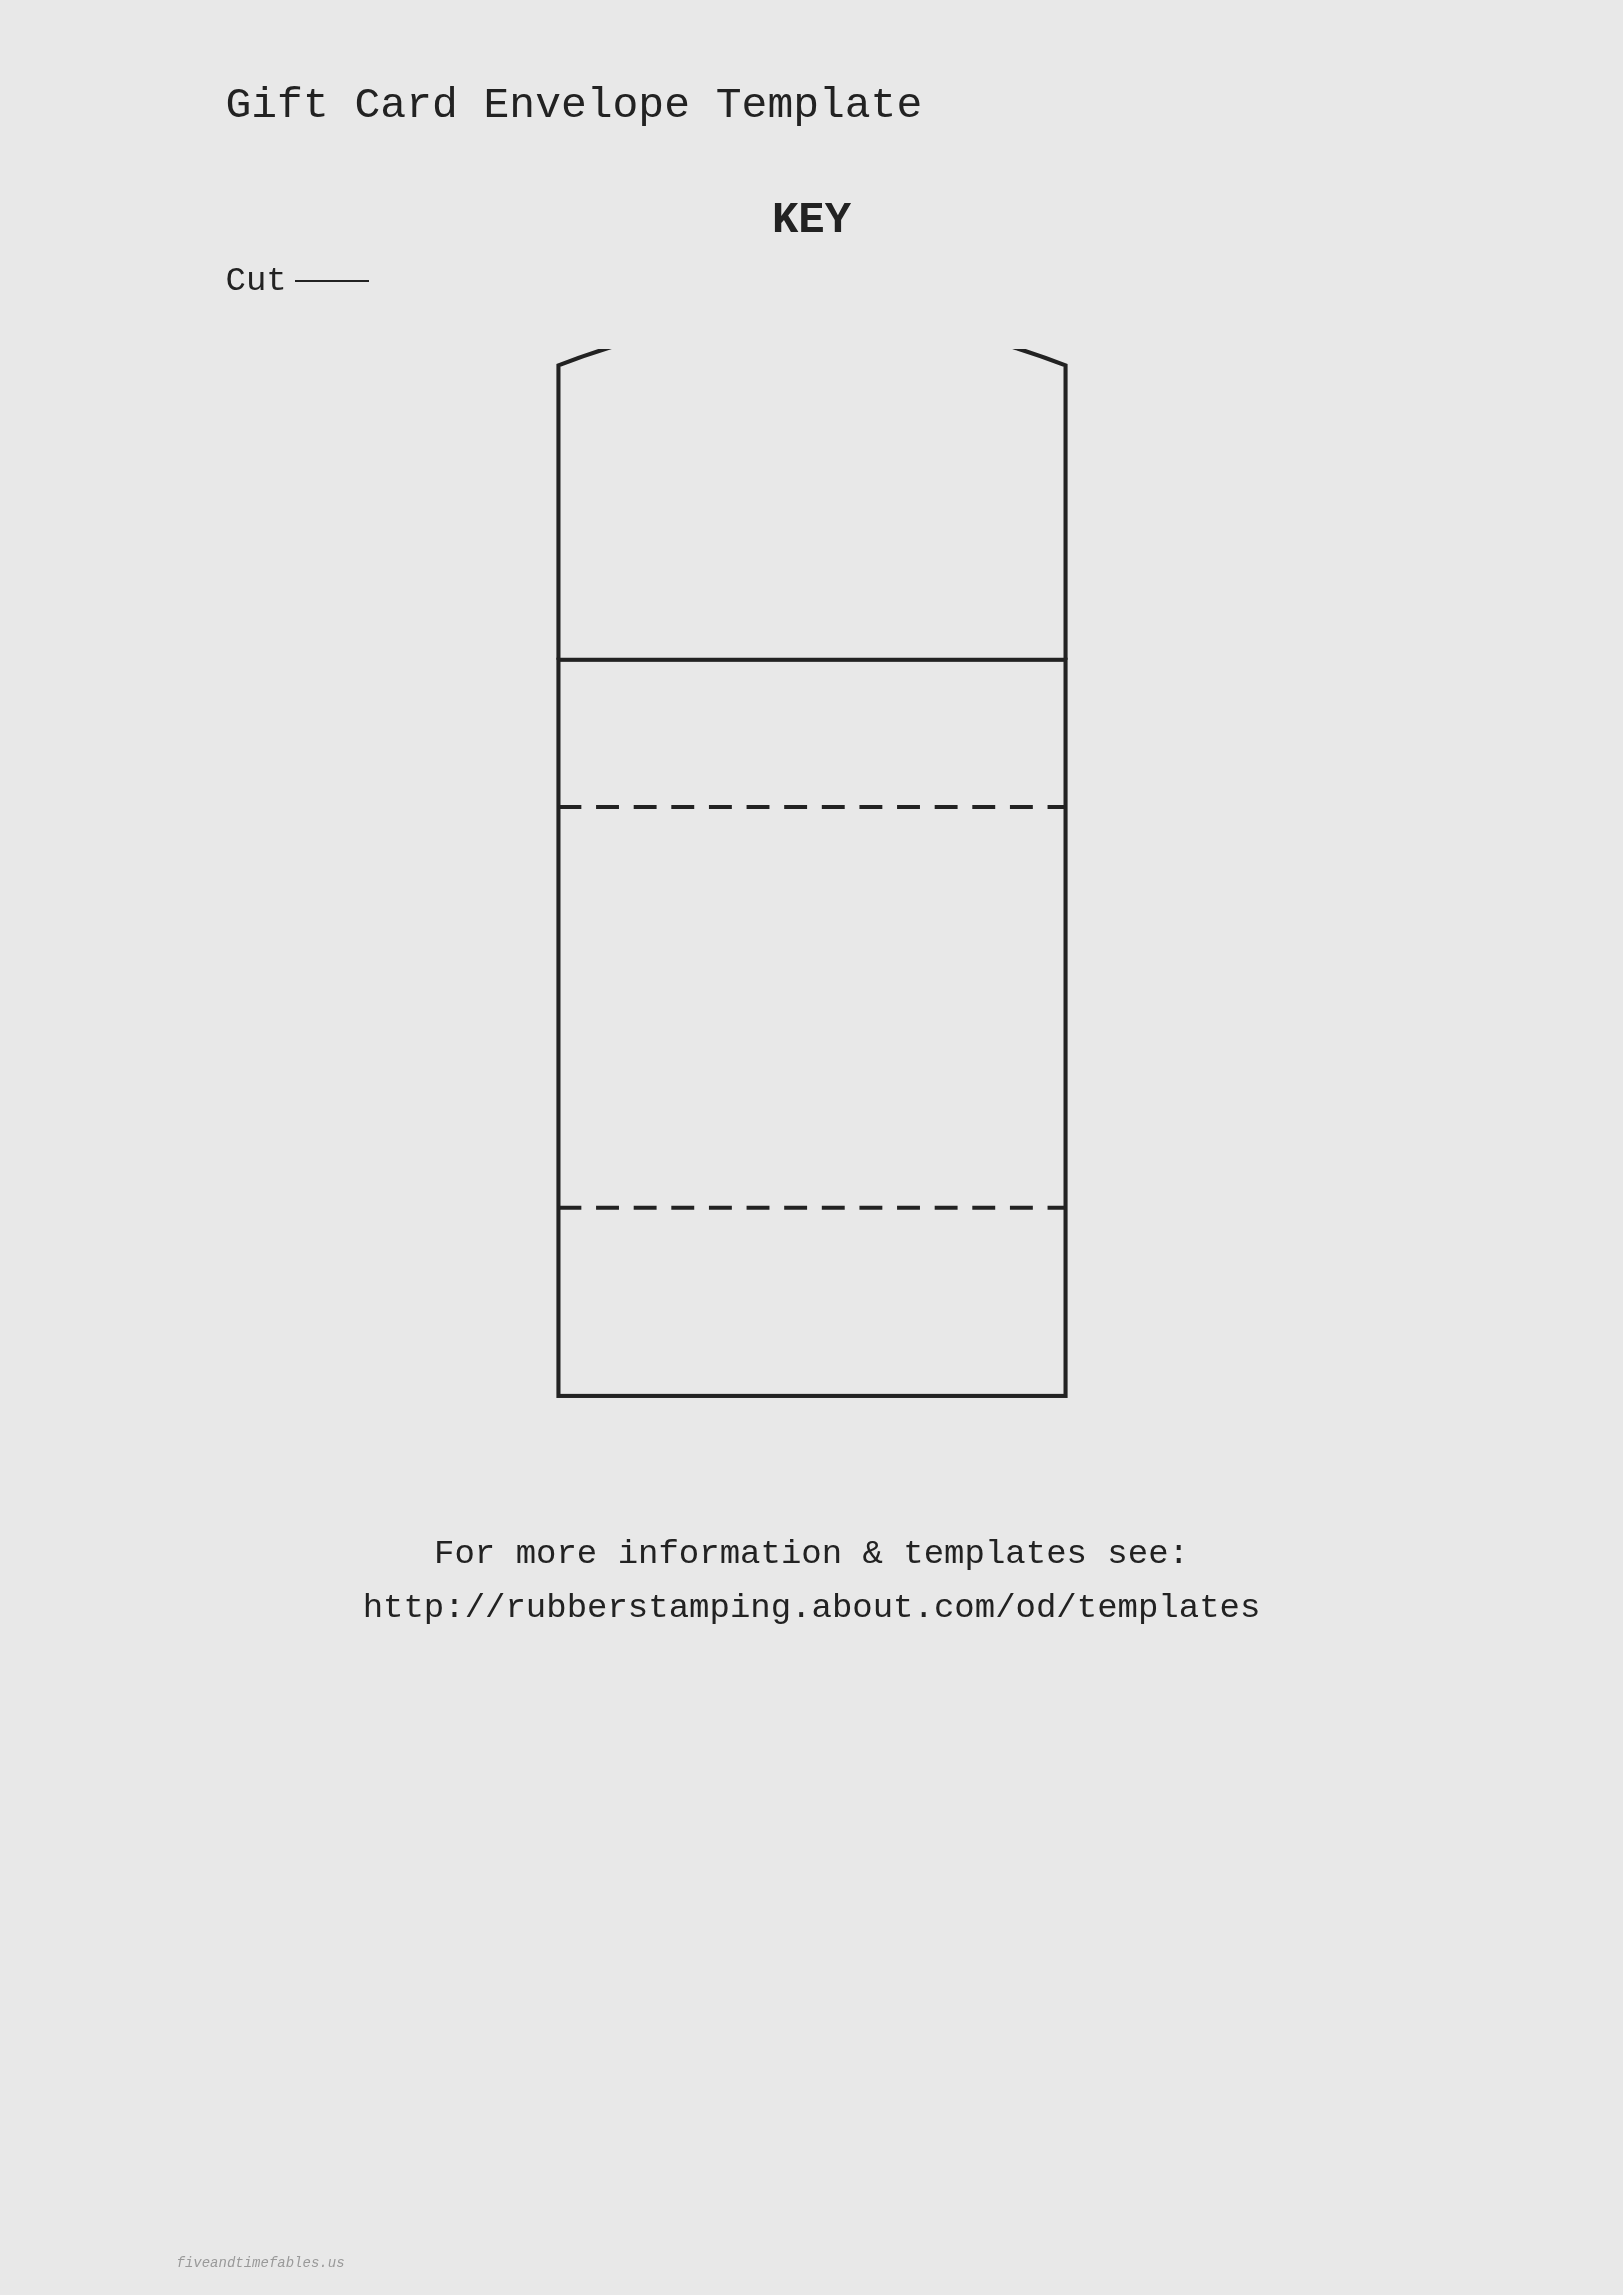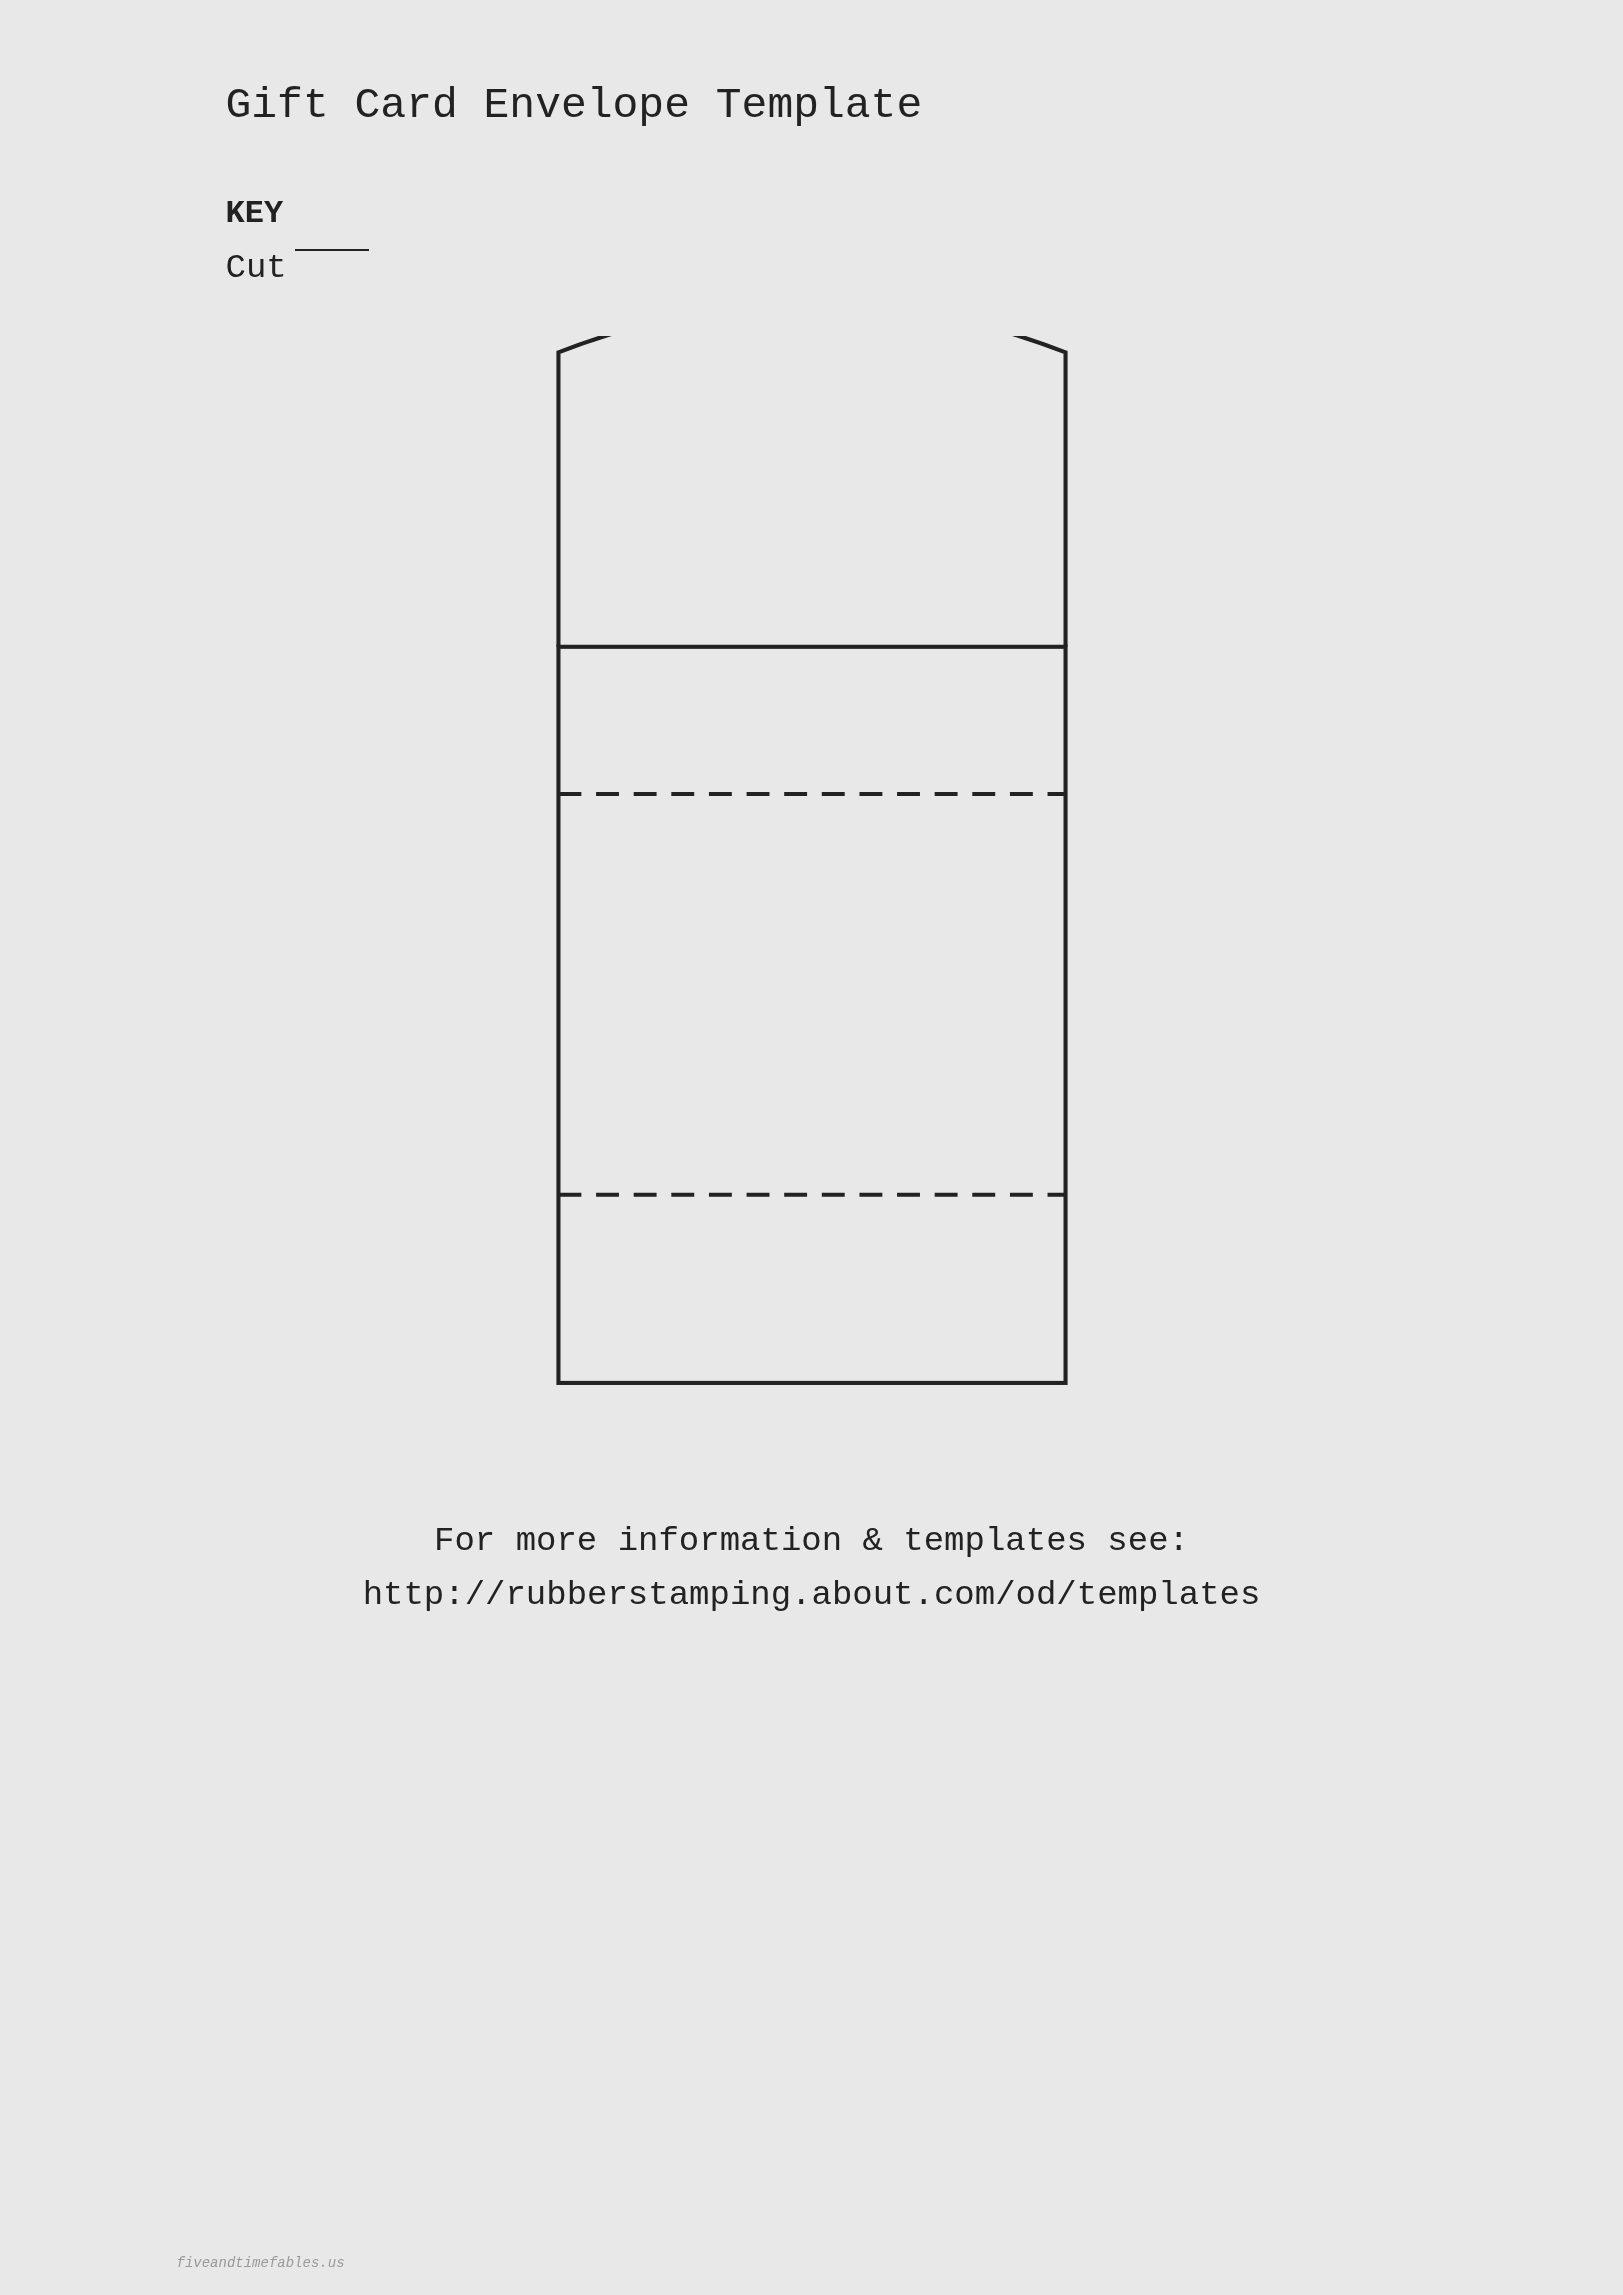--- a/index.html
+++ b/index.html
@@ -34,32 +34,34 @@
       margin-bottom: 65px;
       margin-top: 16.4px;
     }
 
     .key-section {
       margin-bottom: 49px;
     }
 
     .key-label {
       font-family: 'Courier New', Courier, monospace;
-      font-size: 32px;
+      font-size: 44px;
       font-weight: bold;
       color: #222;
       margin-bottom: 16.4px;
+      text-align: center;
     }
 
     .key-item {
       font-family: 'Courier New', Courier, monospace;
       font-size: 34px;
       color: #222;
       margin-bottom: 9.8px;
       display: flex;
+      align-items: center;
       gap: 8px;
     }
 
     .cut-line {
       display: inline-block;
       width: 74px;
       height: 2.5px;
       background-color: #222;
     }
 

